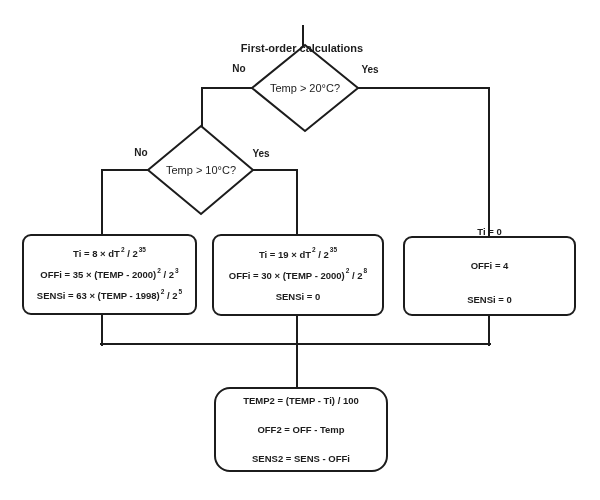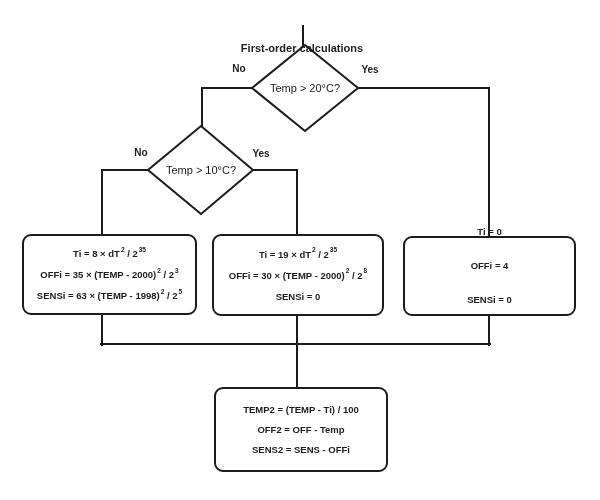--- a/index.html
+++ b/index.html
@@ -52,21 +52,21 @@
     display:flex;
     flex-direction:column;
     align-items:center;
     justify-content:center;
     gap:10px;
     padding:2px 3px;
   }
   .box-low   { left:22px;  top:234px; width:175px; height:81px; }
   .box-mid   { left:212px; top:234px; width:172px; height:82px; }
   .box-high  { left:403px; top:236px; width:173px; height:80px; gap:23px; padding-bottom:24px; }
-  .box-final { left:214px; top:387px; width:174px; height:85px; gap:9px; }
+  .box-final { left:214px; top:387px; width:174px; height:85px; gap:18px;border-radius:16px; }
   .formula {
     font-size:9.5px; font-weight:bold;
     white-space:nowrap;
     line-height:11px;
     color:var(--text);
   }
   .formula sup {
     font-size:6.5px;
     line-height:0;
     position:relative;

